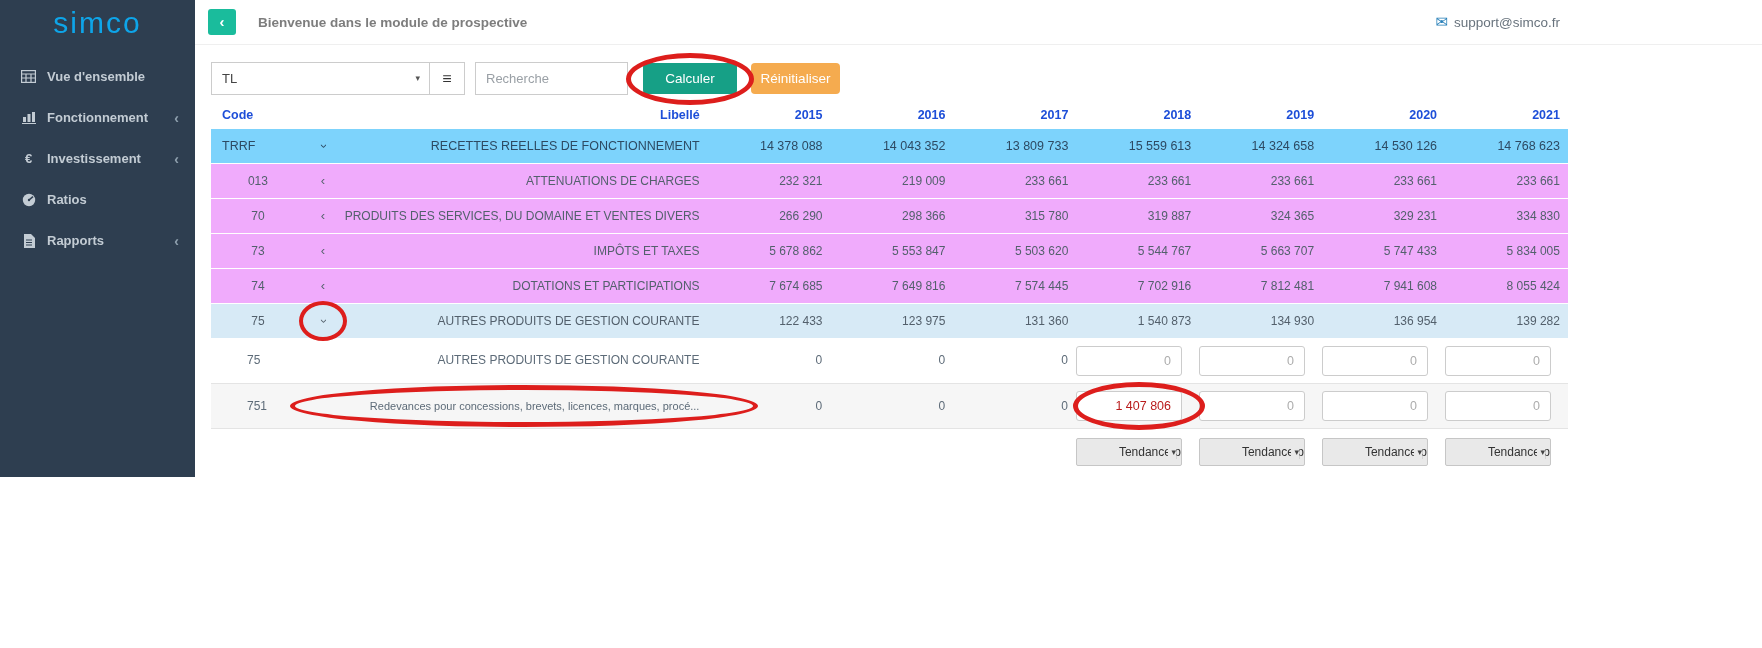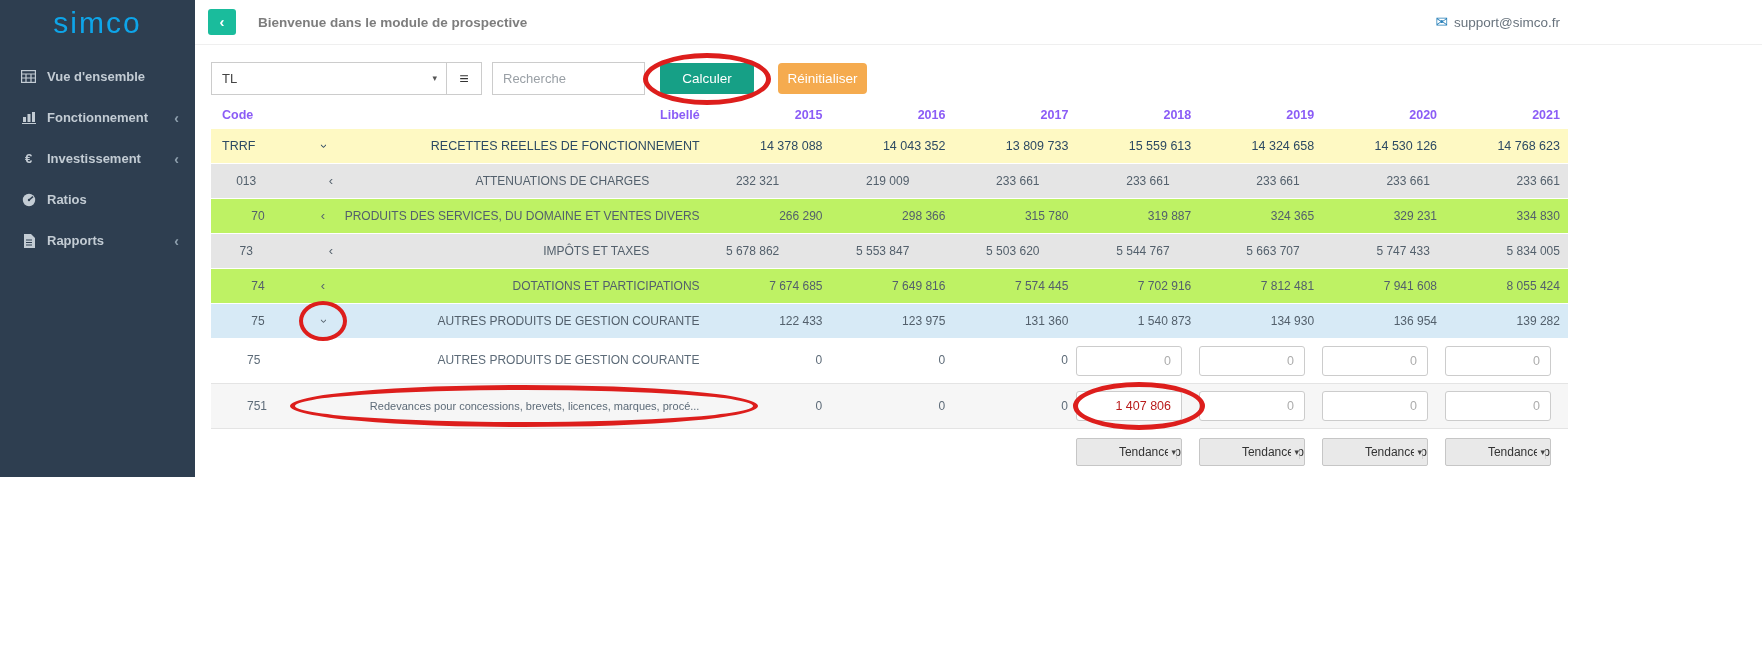--- a/index.html
+++ b/index.html
@@ -24,49 +24,49 @@
     font-size:15px; font-weight:700; line-height:24px; cursor:pointer; }
   .page-title { margin-left:22px; color:#7d7d7d; font-size:13.5px; font-weight:700; }
   .topbar .grow { flex:1; }
   .support { display:flex; align-items:center; gap:6px; margin-right:202px; color:#68737d; font-size:13.5px; }
   .mail-ico { color:#2980b9; font-size:15px; }
 
   .content { margin-left:16px; width:1357px; }
 
   
   .toolbar { margin-top:17px; display:flex; align-items:center; height:33px; }
-  .sel-tl { position:relative; width:236px; height:33px; border:1px solid #ccc; background:#fff;
+  .sel-tl { position:relative; width:219px; height:33px; border:1px solid #ccc; background:#fff;
     font-size:13px; color:#444; line-height:31px; padding-left:10px; cursor:pointer; }
   .sel-tl .sel-caret { position:absolute; right:9px; top:0; font-size:9px; color:#555; }
   .burger { width:36px; height:33px; border:1px solid #ccc; margin-left:-1px; background:#fff;
     font-size:16px; color:#333; cursor:pointer; }
   .search { margin-left:10px; width:153px; height:33px; border:1px solid #ccc; padding-left:10px; font-size:13px; color:#be185d;
     font-family:"Liberation Sans", sans-serif; }
   .search::placeholder { color:#9aa0a6; }
   .btn { border:none; border-radius:4px; height:31px; color:#fff; font-size:13.5px; cursor:pointer;
     font-family:"Liberation Sans", sans-serif; position:relative; }
   .btn-calc { margin-left:15px; width:94px; background:#16a086; }
-  .btn-reset { margin-left:24px; width:89px; background:#f5ab4f; }
+  .btn-reset { margin-left:14px; width:89px; background:#f5ab4f; }
   .btn-mode { margin-left:10px; height:28px; background:#f4f4f4; border:1px solid #dcdcdc; border-radius:3px;
     color:#555; font-size:10.5px; display:flex; align-items:center; gap:6px; padding:0 11px; cursor:pointer; }
 
   
   .tbl { margin-top:7px; }
-  .hrow { display:flex; height:27px; line-height:27px; font-size:12.5px; font-weight:700; color:#8b5cf6; }
+  .hrow { display:flex; height:27px; line-height:27px; font-size:12.5px; font-weight:700; color:#1d4ed8; }
   .c-code { width:94px; }
   .c-chev { width:36px; text-align:center; position:relative; }
   .c-lib  { width:367px; text-align:right; padding-right:8px; position:relative; }
   .c-yr   { width:123px; text-align:right; padding-right:8px; }
   .h-code { padding-left:11px; width:130px; }
   .trow { display:flex; height:35px; line-height:34px; font-size:12px; color:#53606c; border-bottom:1px solid #fff; }
   .trow .c-code { text-align:center; }
-  .row-total { background:#fef9c3; color:#2d4a63; font-size:12.5px; }
+  .row-total { background:#7dd3fc; color:#2d4a63; font-size:12.5px; }
   .row-total .c-code { text-align:left; padding-left:11px; }
-  .alt-a { background:#e5e5e5;gap:36px; }
-  .alt-b { background:#bef264; }
+  .alt-a { background:#f0abfc; }
+  .alt-b { background:#f0abfc; }
   .row-75 { background:#d7eaf6; }
   .chev { color:#57646f; font-size:13px; cursor:pointer; }
   .chev-down { display:inline-block; transform:rotate(-90deg); }
   .row-total .chev { color:#2d4a63; }
 
   .subrow { display:flex; height:44px; line-height:43px; font-size:12px; color:#5d6b78; background:#fff; }
   .subrow .c-code { text-align:left; padding-left:36px; }
   .subrow-gray { background:#f6f6f6; border-top:1px solid #e4e4e4; border-bottom:1px solid #e4e4e4; height:46px; line-height:45px; }
   .sub-label { font-size:12px; }
   .small-label { font-size:11px; color:#5d6b78; }

